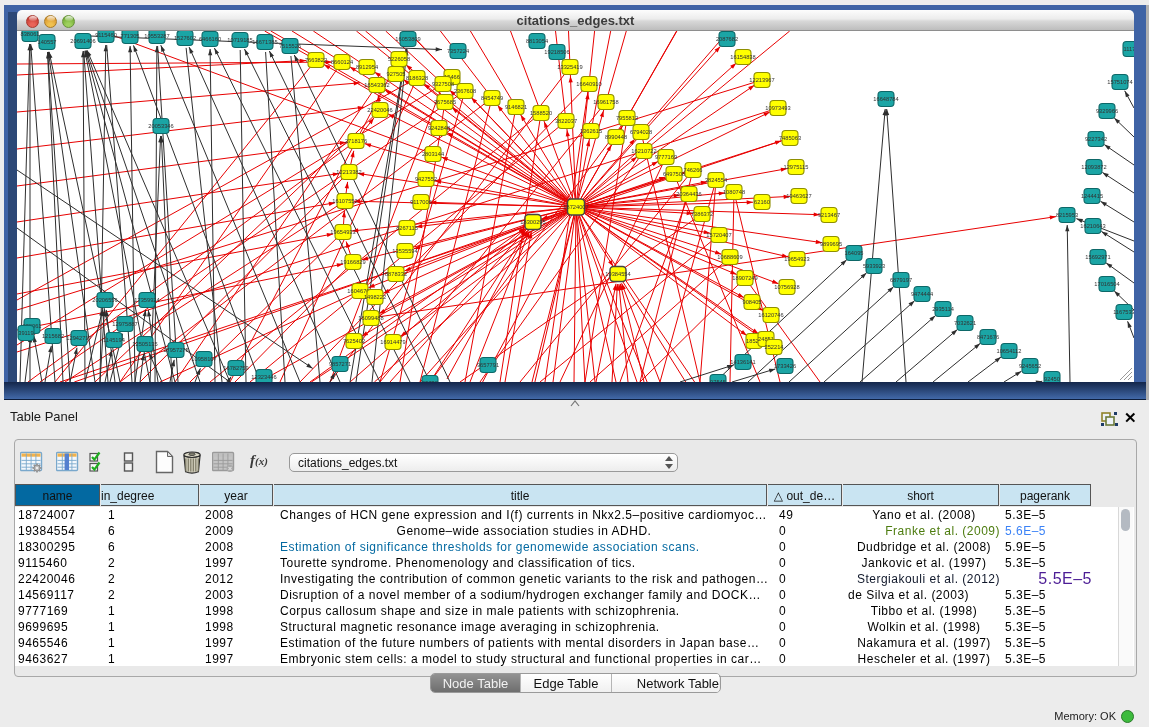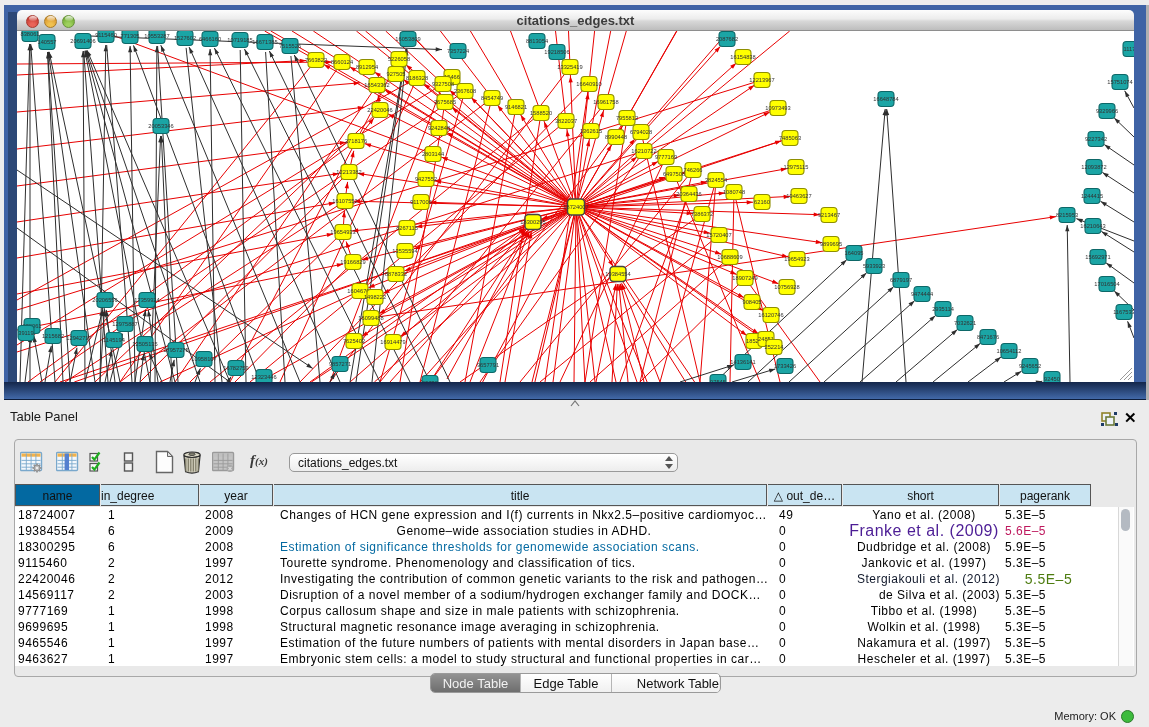--- a/index.html
+++ b/index.html
@@ -800,49 +800,49 @@
     <div style="position:absolute;left:190px;top:0px;width:69px;height:16px;font-size:12px;letter-spacing:0.5px;line-height:16px;color:#000;white-space:nowrap;overflow:hidden;text-align:left">2008</div>
     <div style="position:absolute;left:265px;top:0px;width:488px;height:16px;font-size:12px;letter-spacing:0.5px;line-height:16px;color:#000;white-space:nowrap;overflow:hidden;text-align:left">Changes of HCN gene expression and I(f) currents in Nkx2.5–positive cardiomyoc…</div>
     <div style="position:absolute;left:764px;top:0px;width:64px;height:16px;font-size:12px;letter-spacing:0.5px;line-height:16px;color:#000;white-space:nowrap;overflow:hidden;text-align:left">49</div>
     <div style="position:absolute;left:833px;top:0px;width:152px;height:16px;font-size:12px;letter-spacing:0.5px;line-height:16px;color:#000;white-space:nowrap;overflow:hidden;text-align:center">Yano et al. (2008)</div>
     <div style="position:absolute;left:990px;top:0px;width:87px;height:16px;font-size:12px;letter-spacing:0.5px;line-height:16px;color:#000;white-space:nowrap;overflow:hidden;text-align:left">5.3E–5</div>
     <div style="position:absolute;left:3px;top:16px;width:83px;height:16px;font-size:12px;letter-spacing:0.5px;line-height:16px;color:#000;white-space:nowrap;overflow:hidden;text-align:left">19384554</div>
     <div style="position:absolute;left:93px;top:16px;width:92px;height:16px;font-size:12px;letter-spacing:0.5px;line-height:16px;color:#000;white-space:nowrap;overflow:hidden;text-align:left">6</div>
     <div style="position:absolute;left:190px;top:16px;width:69px;height:16px;font-size:12px;letter-spacing:0.5px;line-height:16px;color:#000;white-space:nowrap;overflow:hidden;text-align:left">2009</div>
     <div style="position:absolute;left:265px;top:16px;width:488px;height:16px;font-size:12px;letter-spacing:0.5px;line-height:16px;color:#000;white-space:nowrap;overflow:hidden;text-align:center">Genome–wide association studies in ADHD.</div>
     <div style="position:absolute;left:764px;top:16px;width:64px;height:16px;font-size:12px;letter-spacing:0.5px;line-height:16px;color:#000;white-space:nowrap;overflow:hidden;text-align:left">0</div>
-    <div style="position:absolute;left:833px;top:16px;width:152px;height:16px;font-size:16px;letter-spacing:0.5px;line-height:16px;color:#4c1d95;white-space:nowrap;overflow:hidden;text-align:center">Franke et al. (2009)</div>
-    <div style="position:absolute;left:990px;top:16px;width:87px;height:16px;font-size:12px;letter-spacing:0.5px;line-height:16px;color:#be185d;white-space:nowrap;overflow:hidden;text-align:left">5.6E–5</div>
+    <div style="position:absolute;left:833px;top:16px;width:152px;height:16px;font-size:12px;letter-spacing:0.5px;line-height:16px;color:#4d7c0f;white-space:nowrap;overflow:hidden;text-align:right">Franke et al. (2009)</div>
+    <div style="position:absolute;left:990px;top:16px;width:87px;height:16px;font-size:12px;letter-spacing:0.5px;line-height:16px;color:#3b82f6;white-space:nowrap;overflow:hidden;text-align:left">5.6E–5</div>
     <div style="position:absolute;left:3px;top:32px;width:83px;height:16px;font-size:12px;letter-spacing:0.5px;line-height:16px;color:#000;white-space:nowrap;overflow:hidden;text-align:left">18300295</div>
     <div style="position:absolute;left:93px;top:32px;width:92px;height:16px;font-size:12px;letter-spacing:0.5px;line-height:16px;color:#000;white-space:nowrap;overflow:hidden;text-align:left">6</div>
     <div style="position:absolute;left:190px;top:32px;width:69px;height:16px;font-size:12px;letter-spacing:0.5px;line-height:16px;color:#000;white-space:nowrap;overflow:hidden;text-align:left">2008</div>
     <div style="position:absolute;left:265px;top:32px;width:488px;height:16px;font-size:12px;letter-spacing:0.5px;line-height:16px;color:#0369a1;white-space:nowrap;overflow:hidden;text-align:left">Estimation of significance thresholds for genomewide association scans.</div>
     <div style="position:absolute;left:764px;top:32px;width:64px;height:16px;font-size:12px;letter-spacing:0.5px;line-height:16px;color:#000;white-space:nowrap;overflow:hidden;text-align:left">0</div>
     <div style="position:absolute;left:833px;top:32px;width:152px;height:16px;font-size:12px;letter-spacing:0.5px;line-height:16px;color:#000;white-space:nowrap;overflow:hidden;text-align:center">Dudbridge et al. (2008)</div>
     <div style="position:absolute;left:990px;top:32px;width:87px;height:16px;font-size:12px;letter-spacing:0.5px;line-height:16px;color:#000;white-space:nowrap;overflow:hidden;text-align:left">5.9E–5</div>
     <div style="position:absolute;left:3px;top:48px;width:83px;height:16px;font-size:12px;letter-spacing:0.5px;line-height:16px;color:#000;white-space:nowrap;overflow:hidden;text-align:left">9115460</div>
     <div style="position:absolute;left:93px;top:48px;width:92px;height:16px;font-size:12px;letter-spacing:0.5px;line-height:16px;color:#000;white-space:nowrap;overflow:hidden;text-align:left">2</div>
     <div style="position:absolute;left:190px;top:48px;width:69px;height:16px;font-size:12px;letter-spacing:0.5px;line-height:16px;color:#000;white-space:nowrap;overflow:hidden;text-align:left">1997</div>
     <div style="position:absolute;left:265px;top:48px;width:488px;height:16px;font-size:12px;letter-spacing:0.5px;line-height:16px;color:#000;white-space:nowrap;overflow:hidden;text-align:left">Tourette syndrome. Phenomenology and classification of tics.</div>
     <div style="position:absolute;left:764px;top:48px;width:64px;height:16px;font-size:12px;letter-spacing:0.5px;line-height:16px;color:#000;white-space:nowrap;overflow:hidden;text-align:left">0</div>
     <div style="position:absolute;left:833px;top:48px;width:152px;height:16px;font-size:12px;letter-spacing:0.5px;line-height:16px;color:#000;white-space:nowrap;overflow:hidden;text-align:center">Jankovic et al. (1997)</div>
     <div style="position:absolute;left:990px;top:48px;width:87px;height:16px;font-size:12px;letter-spacing:0.5px;line-height:16px;color:#000;white-space:nowrap;overflow:hidden;text-align:left">5.3E–5</div>
     <div style="position:absolute;left:3px;top:64px;width:83px;height:16px;font-size:12px;letter-spacing:0.5px;line-height:16px;color:#000;white-space:nowrap;overflow:hidden;text-align:left">22420046</div>
     <div style="position:absolute;left:93px;top:64px;width:92px;height:16px;font-size:12px;letter-spacing:0.5px;line-height:16px;color:#000;white-space:nowrap;overflow:hidden;text-align:left">2</div>
     <div style="position:absolute;left:190px;top:64px;width:69px;height:16px;font-size:12px;letter-spacing:0.5px;line-height:16px;color:#000;white-space:nowrap;overflow:hidden;text-align:left">2012</div>
     <div style="position:absolute;left:265px;top:64px;width:488px;height:16px;font-size:12px;letter-spacing:0.5px;line-height:16px;color:#000;white-space:nowrap;overflow:hidden;text-align:left">Investigating the contribution of common genetic variants to the risk and pathogen…</div>
     <div style="position:absolute;left:764px;top:64px;width:64px;height:16px;font-size:12px;letter-spacing:0.5px;line-height:16px;color:#000;white-space:nowrap;overflow:hidden;text-align:left">0</div>
     <div style="position:absolute;left:833px;top:64px;width:152px;height:16px;font-size:12px;letter-spacing:0.5px;line-height:16px;color:#0f172a;white-space:nowrap;overflow:hidden;text-align:right">Stergiakouli et al. (2012)</div>
-    <div style="position:absolute;left:990px;top:64px;width:87px;height:16px;font-size:14px;letter-spacing:0.5px;line-height:16px;color:#4d7c0f;white-space:nowrap;overflow:hidden;text-align:center">5.5E–5</div>
+    <div style="position:absolute;left:990px;top:64px;width:87px;height:16px;font-size:16px;letter-spacing:0.5px;line-height:16px;color:#4c1d95;white-space:nowrap;overflow:hidden;text-align:right">5.5E–5</div>
     <div style="position:absolute;left:3px;top:80px;width:83px;height:16px;font-size:12px;letter-spacing:0.5px;line-height:16px;color:#000;white-space:nowrap;overflow:hidden;text-align:left">14569117</div>
     <div style="position:absolute;left:93px;top:80px;width:92px;height:16px;font-size:12px;letter-spacing:0.5px;line-height:16px;color:#000;white-space:nowrap;overflow:hidden;text-align:left">2</div>
     <div style="position:absolute;left:190px;top:80px;width:69px;height:16px;font-size:12px;letter-spacing:0.5px;line-height:16px;color:#000;white-space:nowrap;overflow:hidden;text-align:left">2003</div>
     <div style="position:absolute;left:265px;top:80px;width:488px;height:16px;font-size:12px;letter-spacing:0.5px;line-height:16px;color:#000;white-space:nowrap;overflow:hidden;text-align:left">Disruption of a novel member of a sodium/hydrogen exchanger family and DOCK…</div>
     <div style="position:absolute;left:764px;top:80px;width:64px;height:16px;font-size:12px;letter-spacing:0.5px;line-height:16px;color:#000;white-space:nowrap;overflow:hidden;text-align:left">0</div>
-    <div style="position:absolute;left:833px;top:80px;width:152px;height:16px;font-size:12px;letter-spacing:0.5px;line-height:16px;color:#000;white-space:nowrap;overflow:hidden;text-align:right">de Silva et al. (2003)</div>
+    <div style="position:absolute;left:833px;top:80px;width:152px;height:16px;font-size:12px;letter-spacing:0.5px;line-height:16px;color:#000;white-space:nowrap;overflow:hidden;text-align:left">de Silva et al. (2003)</div>
     <div style="position:absolute;left:990px;top:80px;width:87px;height:16px;font-size:12px;letter-spacing:0.5px;line-height:16px;color:#000;white-space:nowrap;overflow:hidden;text-align:left">5.3E–5</div>
     <div style="position:absolute;left:3px;top:96px;width:83px;height:16px;font-size:12px;letter-spacing:0.5px;line-height:16px;color:#000;white-space:nowrap;overflow:hidden;text-align:left">9777169</div>
     <div style="position:absolute;left:93px;top:96px;width:92px;height:16px;font-size:12px;letter-spacing:0.5px;line-height:16px;color:#000;white-space:nowrap;overflow:hidden;text-align:left">1</div>
     <div style="position:absolute;left:190px;top:96px;width:69px;height:16px;font-size:12px;letter-spacing:0.5px;line-height:16px;color:#000;white-space:nowrap;overflow:hidden;text-align:left">1998</div>
     <div style="position:absolute;left:265px;top:96px;width:488px;height:16px;font-size:12px;letter-spacing:0.5px;line-height:16px;color:#000;white-space:nowrap;overflow:hidden;text-align:left">Corpus callosum shape and size in male patients with schizophrenia.</div>
     <div style="position:absolute;left:764px;top:96px;width:64px;height:16px;font-size:12px;letter-spacing:0.5px;line-height:16px;color:#000;white-space:nowrap;overflow:hidden;text-align:left">0</div>
     <div style="position:absolute;left:833px;top:96px;width:152px;height:16px;font-size:12px;letter-spacing:0.5px;line-height:16px;color:#000;white-space:nowrap;overflow:hidden;text-align:center">Tibbo et al. (1998)</div>
     <div style="position:absolute;left:990px;top:96px;width:87px;height:16px;font-size:12px;letter-spacing:0.5px;line-height:16px;color:#000;white-space:nowrap;overflow:hidden;text-align:left">5.3E–5</div>
     <div style="position:absolute;left:3px;top:112px;width:83px;height:16px;font-size:12px;letter-spacing:0.5px;line-height:16px;color:#000;white-space:nowrap;overflow:hidden;text-align:left">9699695</div>
     <div style="position:absolute;left:93px;top:112px;width:92px;height:16px;font-size:12px;letter-spacing:0.5px;line-height:16px;color:#000;white-space:nowrap;overflow:hidden;text-align:left">1</div>

